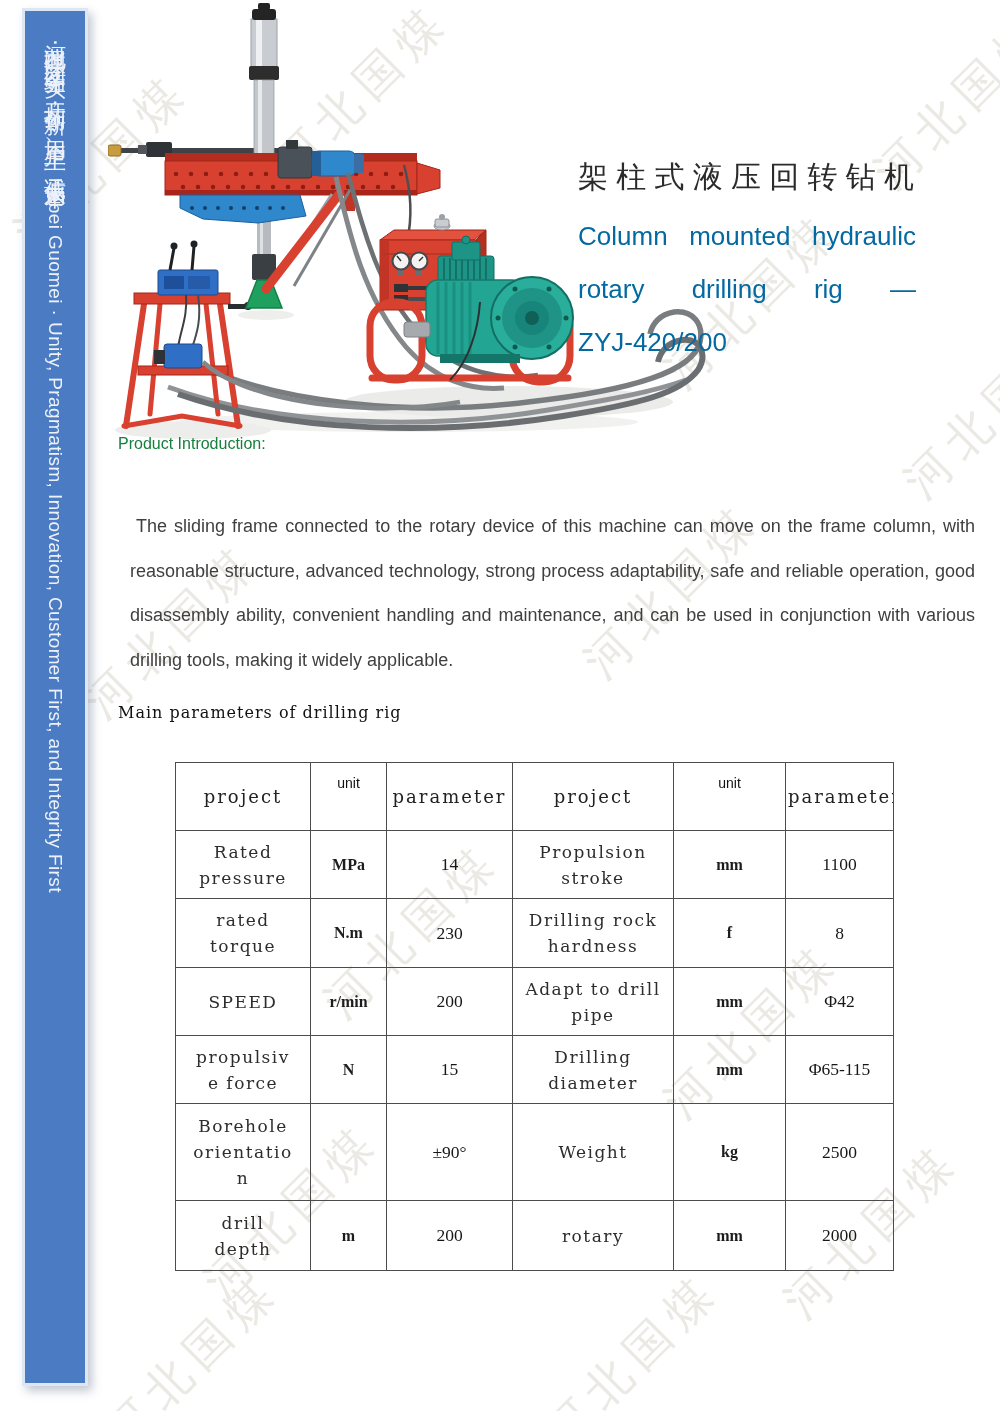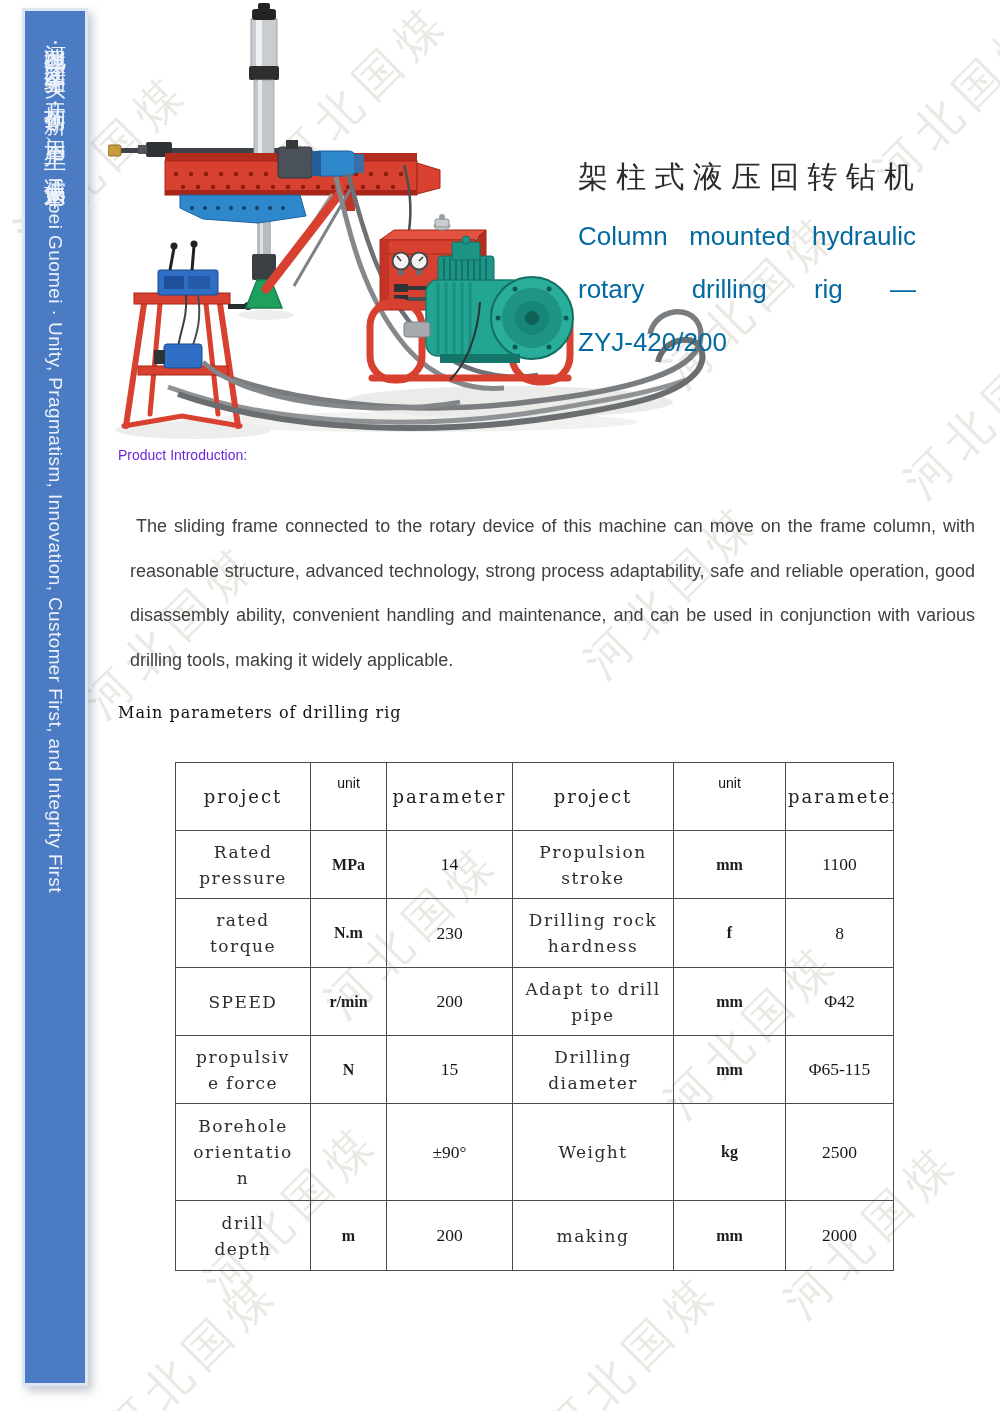--- a/index.html
+++ b/index.html
@@ -24,21 +24,21 @@
 
   
   .title-block { position:absolute; left:578px; top:120px; width:338px;margin-top:37px; }
   .title-cn { margin:0; font-family:"DejaVu Serif", serif; font-weight:400; font-size:30px;
               color:#2b2b2b; letter-spacing:2px; text-align:justify; text-align-last:justify; }
   .title-en { margin-top:12px; font-size:26px; line-height:53px; color:#0369a1; }
   .tl { text-align:justify; text-align-last:justify; }
   .tl.last { text-align:left; text-align-last:left; }
 
   
-  .intro-label { position:absolute; left:118px; top:447px; font-size:14px; color:#6d28d9; }
+  .intro-label { position:absolute; left:118px; top:435px; font-size:16px; color:#15803d; }
   .intro-body  { position:absolute; left:118px; top:492px; width:845px; margin:12px;
                  font-size:18px; line-height:44.5px; color:#3f3f3f; text-align:justify; text-indent:6px; }
 
   
   .params-heading { position:absolute; left:118px; top:703px; margin:0; font-family:"DejaVu Serif", serif;
                     font-weight:400; font-size:16px; letter-spacing:1px; color:#111; }
   .params-table { position:absolute; left:175px; top:762px; width:718px;
                   border-collapse:collapse; table-layout:fixed; background:transparent; }
   .params-table th, .params-table td { border:1px solid #4c4c4c; padding:0 2px;
                   text-align:center; vertical-align:middle; overflow:hidden; }
@@ -313,20 +313,20 @@
         <td class="val">±90°</td>
         <td class="lab">Weight</td>
         <td class="unit">kg</td>
         <td class="val">2500</td>
       </tr>
       <tr style="height:70px">
         <td class="lab">drill
 depth</td>
         <td class="unit">m</td>
         <td class="val">200</td>
-        <td class="lab">making</td>
+        <td class="lab">rotary</td>
         <td class="unit">mm</td>
         <td class="val">2000</td>
       </tr>
     </tbody>
   </table>
 
 </div>
 
 </body></html>

